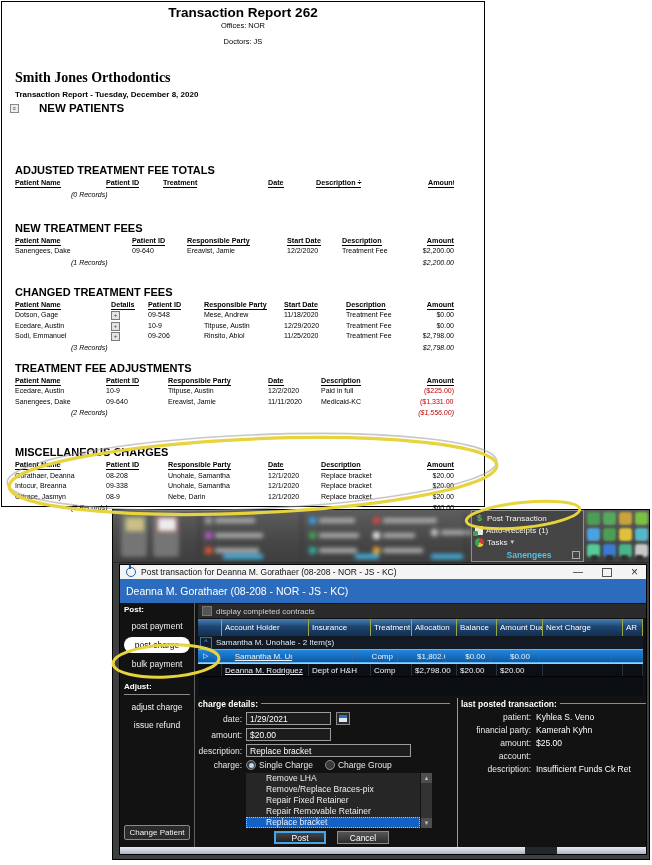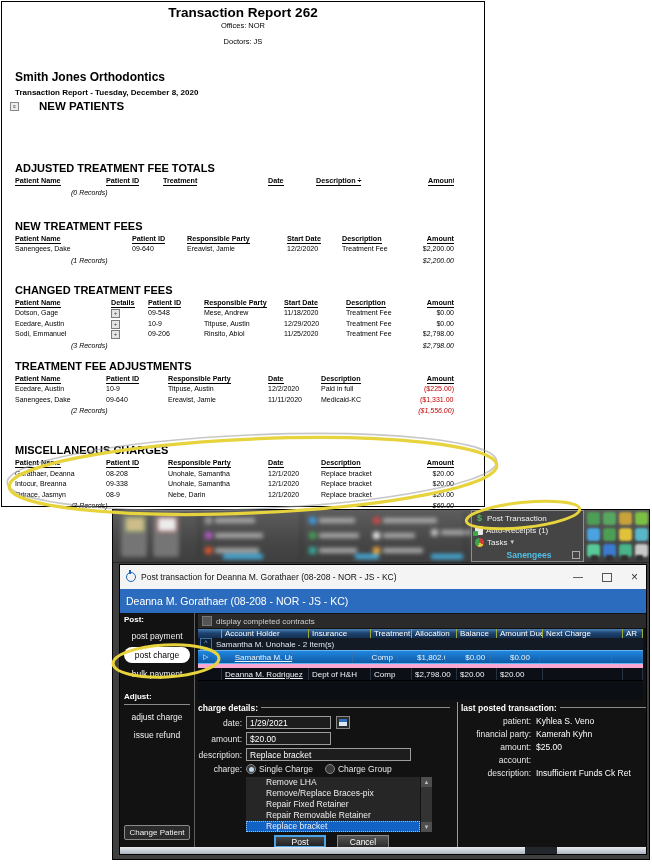--- a/index.html
+++ b/index.html
@@ -5,21 +5,21 @@
   html,body{margin:0;padding:0;background:#fff;}
   .canvas{position:relative;width:652px;height:865px;background:#fff;overflow:hidden;
           font-family:"Liberation Sans",sans-serif;}
 
   
   .report-page{position:absolute;left:1px;top:1px;width:484px;height:506px;background:#fff;
                border:1.5px solid #000;box-sizing:border-box;color:#000;}
   .rp-title{font-size:13.5px;font-weight:bold;text-align:center;margin-top:3px;}
   .rp-offices{font-size:7.5px;text-align:center;margin-top:1px;}
   .rp-doctors{font-size:7.5px;text-align:center;margin-top:7px;}
-  .rp-practice{font-size:12px;font-weight:bold;margin:24px 0 0 13px;}
+  .rp-practice{font-size:14px;font-weight:bold;margin:24px 0 0 13px;font-family:Liberation Serif, serif;}
   .rp-subtitle{font-size:8px;font-weight:bold;margin:4px 0 0 13px;}
   .rp-newpatients{font-size:11.5px;font-weight:bold;margin:3px 0 0 8px;display:flex;align-items:center;gap:20px;}
   .np-icon{width:7px;height:7px;border:1px solid #888;background:#eee;font-size:5px;line-height:6px;
            text-align:center;color:#333;flex:none;}
   #report-sections{margin:0 30px 0 13px;}
   .rsec-title{font-size:11px;font-weight:bold;margin-bottom:2px;}
   .rrow{display:grid;font-size:7px;line-height:10.5px;}
   .rhead .hul{font-weight:bold;border-bottom:1px solid #000;font-size:7.2px;}
   .cols-a{grid-template-columns:91px 57px 105px 48px 112px 1fr;}
   .cols-b{grid-template-columns:117px 55px 100px 55px 76px 1fr;}
@@ -61,21 +61,21 @@
              color:#4fc1ea;font-size:8.5px;font-weight:bold;}
   .fin-expander{position:absolute;right:3px;bottom:2px;width:6px;height:6px;border:1px solid #aaa;}
   .icon-grid{position:absolute;left:474px;top:2px;width:62px;display:flex;flex-wrap:wrap;gap:3px;}
   .gi{width:13px;height:13px;border-radius:3px;}
   .mini-row{position:absolute;left:478px;top:45px;display:flex;gap:8px;}
   .mini-row span{width:7px;height:6px;background:#303030;display:inline-block;}
 
   
   .dialog{position:absolute;left:6px;top:54px;width:528px;height:291px;background:#121212;
           border:1px solid #000;box-sizing:border-box;display:flex;flex-direction:column;}
-  .dlg-titlebar{height:24px;flex:none;background:#f4f4f4;display:flex;align-items:center;padding:0 8px 0 6px;
+  .dlg-titlebar{height:14px;flex:none;background:#f4f4f4;display:flex;align-items:center;padding:0 8px 0 6px;
                 gap:5px;font-size:8.5px;color:#111;}
   .power-icon{width:8px;height:8px;border:1.6px solid #1f63b5;border-radius:50%;position:relative;flex:none;}
   .power-icon::after{content:'';position:absolute;left:2.1px;top:-3.5px;width:1.6px;height:4.5px;background:#1f63b5;}
   .win-btns{margin-left:auto;display:flex;align-items:center;gap:19px;}
   .wb{font-size:10px;color:#333;line-height:10px;}
   .wb-max{width:8px;height:7px;border:1px solid #555;}
   .dlg-banner{height:24px;flex:none;background:#2b6cbf;color:#fff;font-size:10.5px;display:flex;
               align-items:center;padding-left:6px;}
   .dlg-body{flex:1;display:flex;background:#121212;overflow:hidden;}
   .dlg-sidebar{width:75px;flex:none;border-right:1px solid #5f5f5f;display:flex;flex-direction:column;
@@ -95,21 +95,21 @@
   .th{background:linear-gradient(180deg,#4a7fb5 0%,#1d4470 45%,#132f51 100%);border-right:1px solid #9aa83c;
       color:#fff;font-size:8px;display:flex;align-items:center;padding-left:3px;box-sizing:border-box;
       white-space:nowrap;overflow:hidden;}
   .c0{width:24px;}.c1{width:87px;}.c2{width:62px;}.c3{width:41px;}.c4{width:45px;}
   .c5{width:40px;}.c6{width:46px;}.c7{width:80px;}.c8{width:20px;}
   .tbl-group{display:flex;align-items:center;height:13px;background:#141a23;color:#dce6f2;font-size:8px;
              gap:4px;width:445px;}
   .grp-box{width:10px;height:10px;margin-left:2px;background:#0e2034;border:1px solid #3f6fa5;color:#7fb2e0;
            font-size:7px;line-height:8px;text-align:center;flex:none;}
   .trow{display:flex;height:12px;align-items:stretch;color:#eef2f6;font-size:8px;background:#0c1016;
-        border-top:4px solid #f9a8d4;width:445px;}
+        border-top:1px solid #f9a8d4;width:445px;}
   .trow.sel{background:linear-gradient(180deg,#2186de,#0e5aa6);border-top:1px solid #63b5f2;
             border-bottom:1px solid #63b5f2;gap:16px;}
   .td{padding-left:3px;box-sizing:border-box;display:flex;align-items:center;
       border-right:1px solid rgba(90,115,145,.35);overflow:hidden;white-space:nowrap;}
   .td.u span{text-decoration:underline;}
   .play-icon{color:#fff;font-size:7px;margin-left:2px;}
   .tbl-rest{height:19px;background:#0b0e12;border-top:1px solid #000;width:445px;flex:none;}
   .panels{flex:1;display:flex;margin-top:2px;}
   .panel-left{width:256px;flex:none;display:flex;flex-direction:column;}
   .panel-sep{width:1px;background:#9a9a9a;margin:0 3px;}

